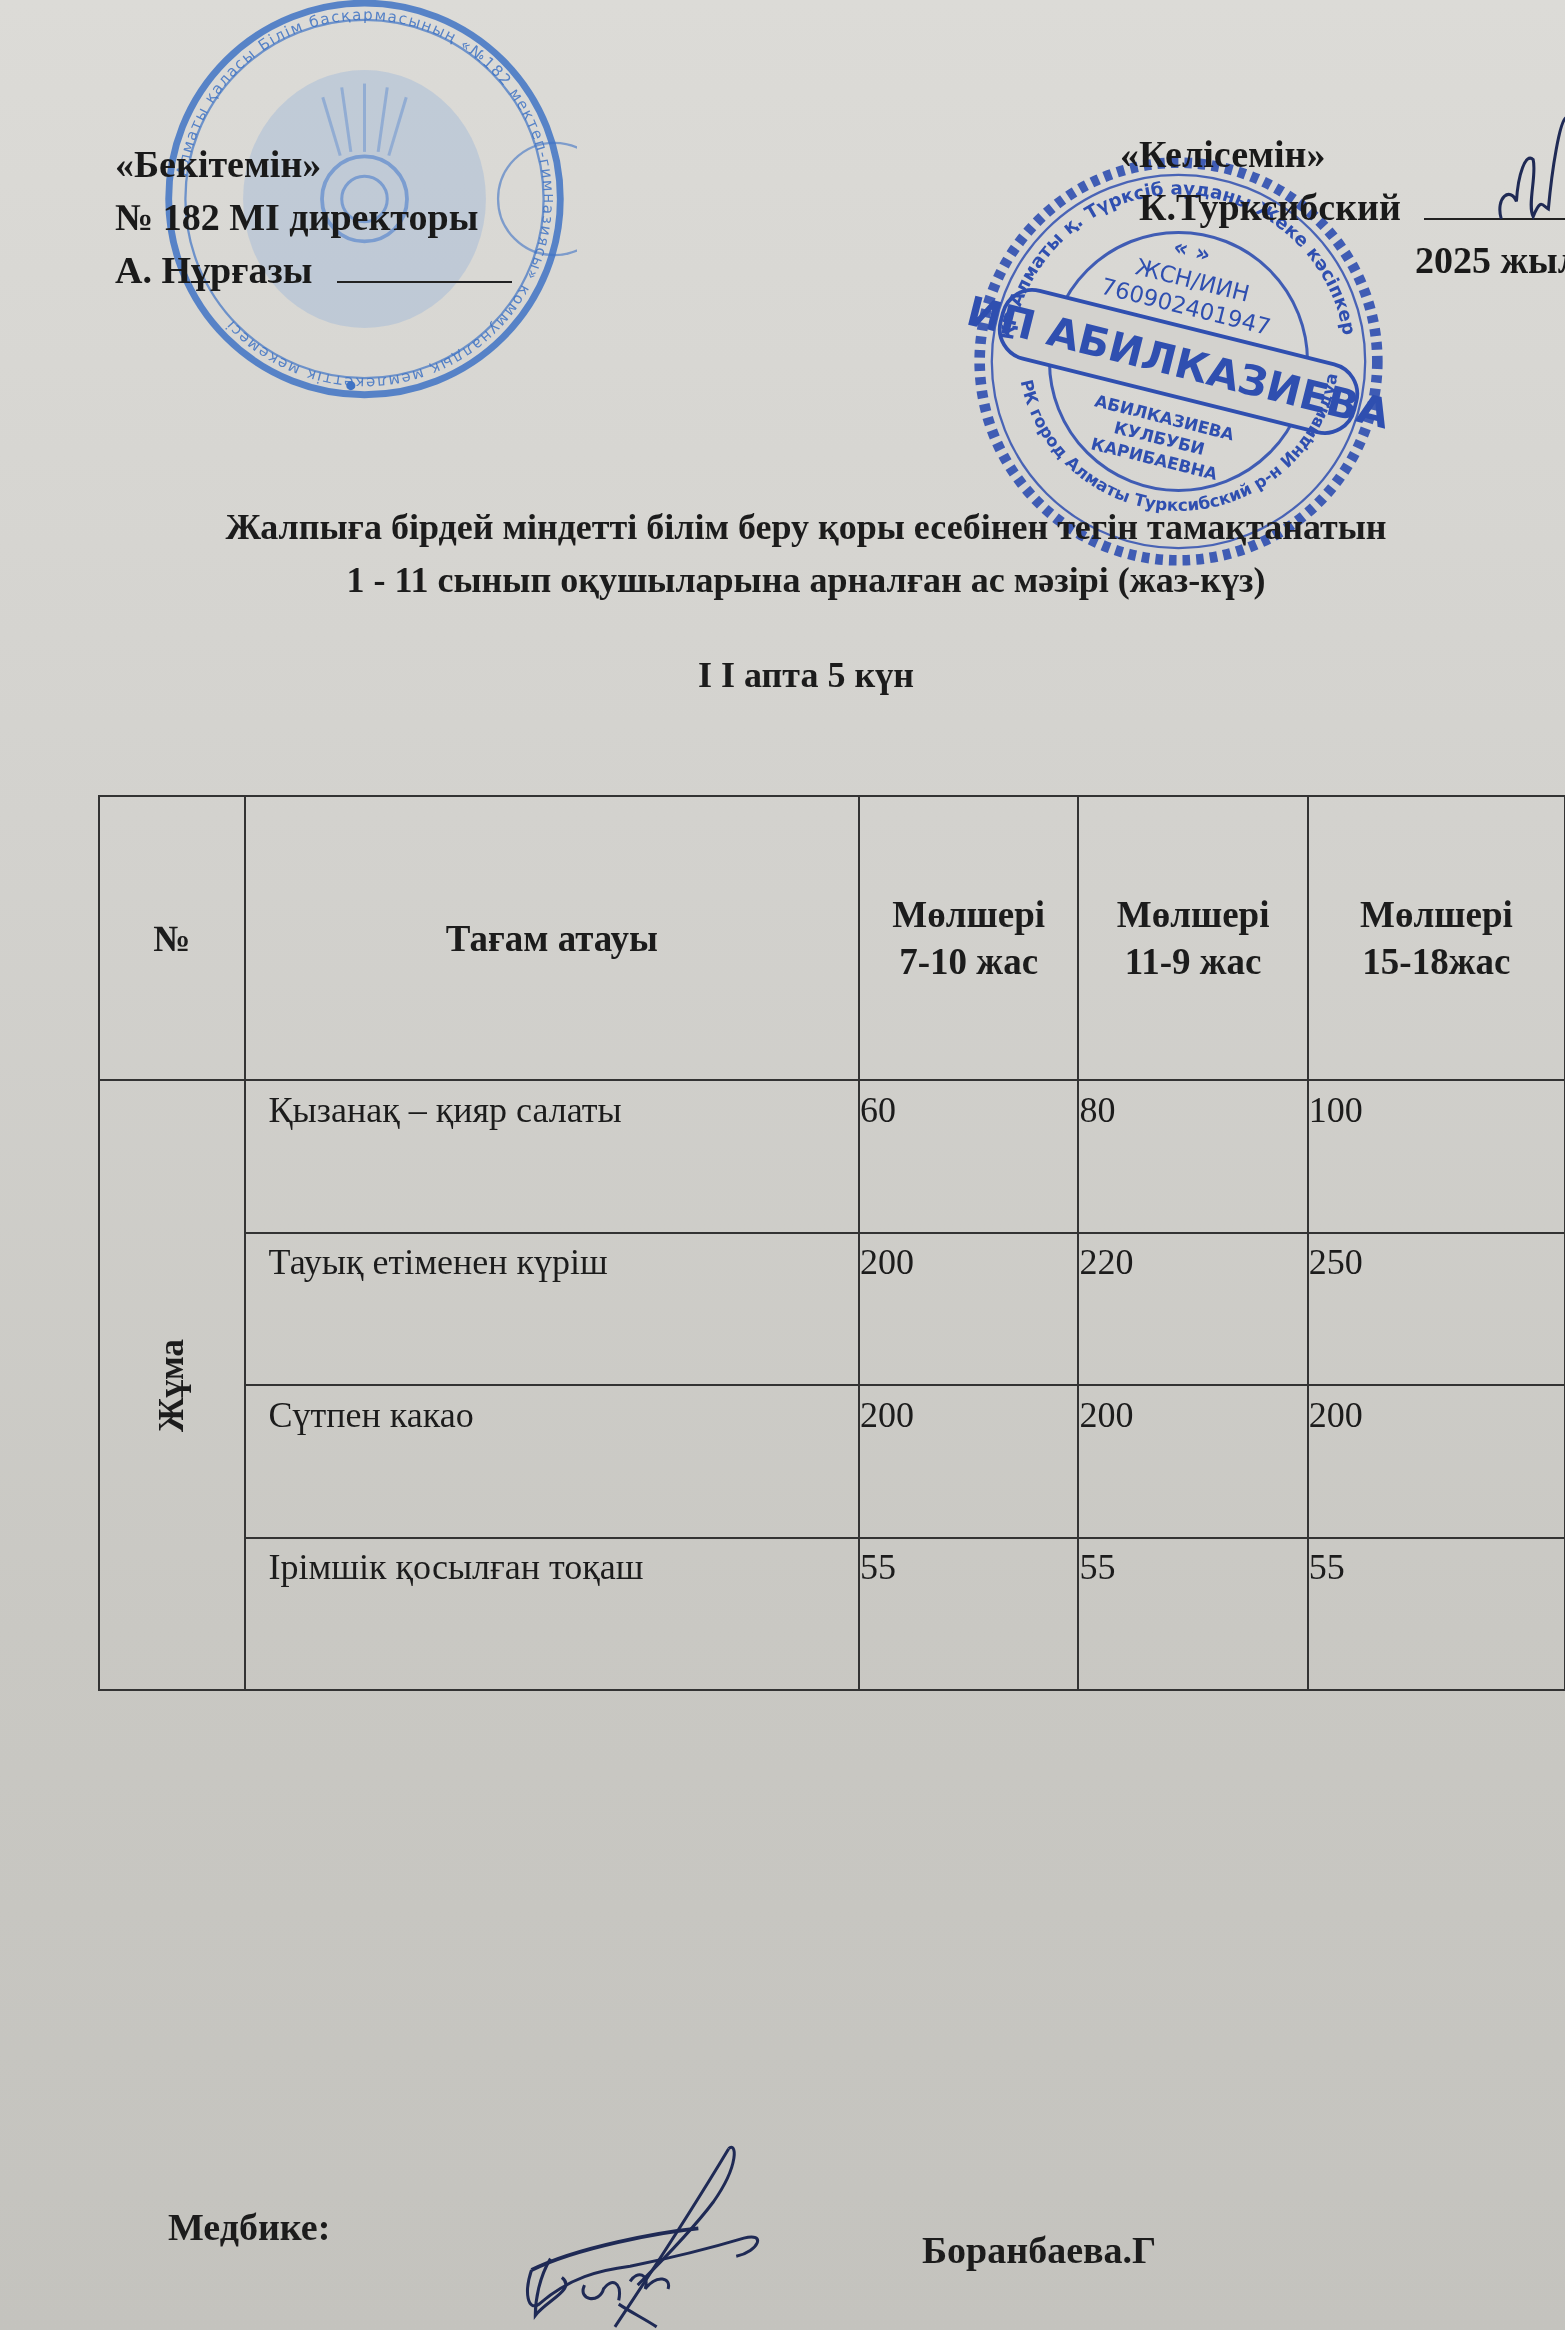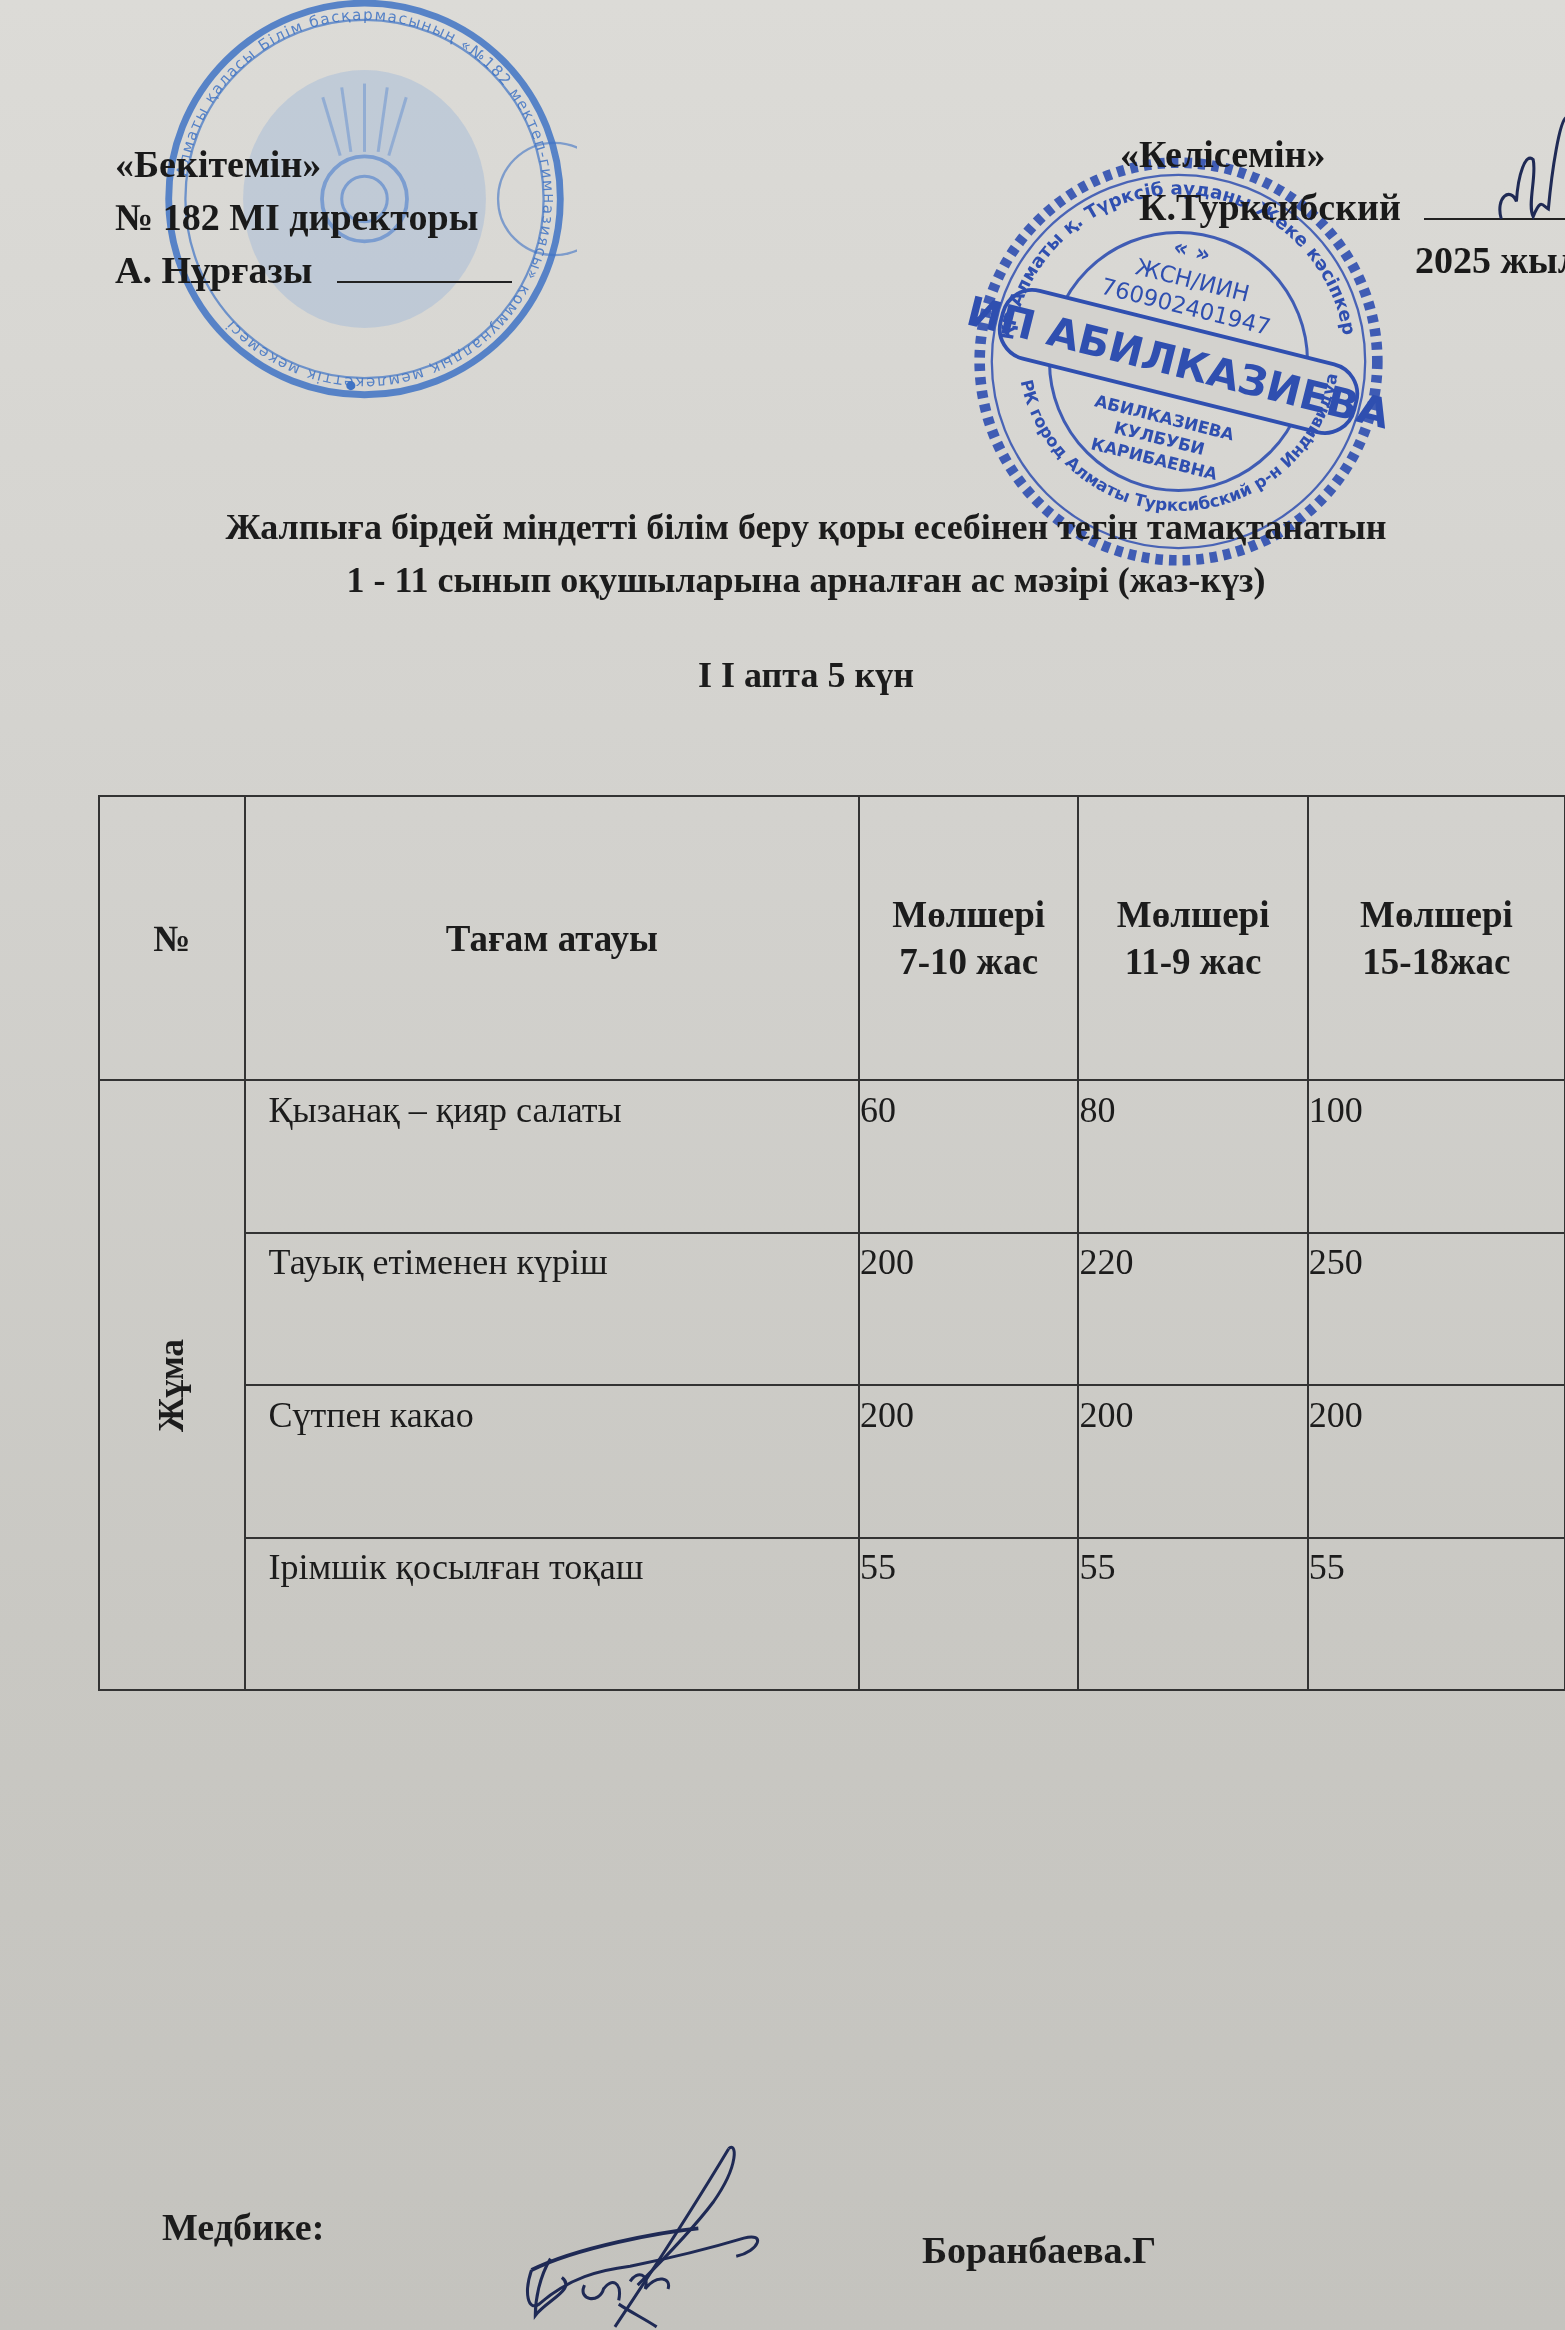--- a/index.html
+++ b/index.html
@@ -142,21 +142,21 @@
   </tr>
   <tr>
     <td class="name">Ірімшік қосылған тоқаш</td>
     <td class="num">55</td>
     <td class="num">55</td>
     <td class="num">55</td>
   </tr>
 </tbody>
   </table>
 
-<div class="abs footer" style="left:162px; top:2205px;">Медбике:</div>
+<div class="abs footer" style="left:168px; top:2205px;">Медбике:</div>
 <svg class="abs" style="left:486px; top:2118px; z-index:4;" width="364" height="213" viewBox="0 0 480 280">
   <path d="M 320 40 C 290 90, 240 170, 170 275" fill="none" stroke="#1f2a55" stroke-width="4"></path>
   <path d="M 320 40 C 330 30, 335 60, 300 110 C 270 150, 230 190, 200 220" fill="none" stroke="#1f2a55" stroke-width="4"></path>
   <path d="M 60 200 C 120 170, 230 150, 280 145" fill="none" stroke="#1f2a55" stroke-width="5"></path>
   <path d="M 60 200 C 50 230, 55 255, 70 245 C 110 210, 150 200, 190 195 C 240 185, 300 170, 340 158 C 370 150, 360 175, 330 182" fill="none" stroke="#1f2a55" stroke-width="4"></path>
   <path d="M 85 185 C 70 210, 65 240, 65 260 C 80 240, 120 225, 100 210" fill="none" stroke="#1f2a55" stroke-width="4"></path>
   <path d="M 130 220 C 120 240, 150 245, 155 225 C 165 210, 180 215, 175 240 M 190 215 C 200 200, 215 205, 210 225 C 225 205, 245 210, 240 225" fill="none" stroke="#1f2a55" stroke-width="4"></path>
   <path d="M 175 245 C 190 255, 210 265, 225 275" fill="none" stroke="#1f2a55" stroke-width="4"></path>
 </svg>
 <div class="abs footer" style="left:922px; top:2228px;text-align:right;">Боранбаева.Г</div>

